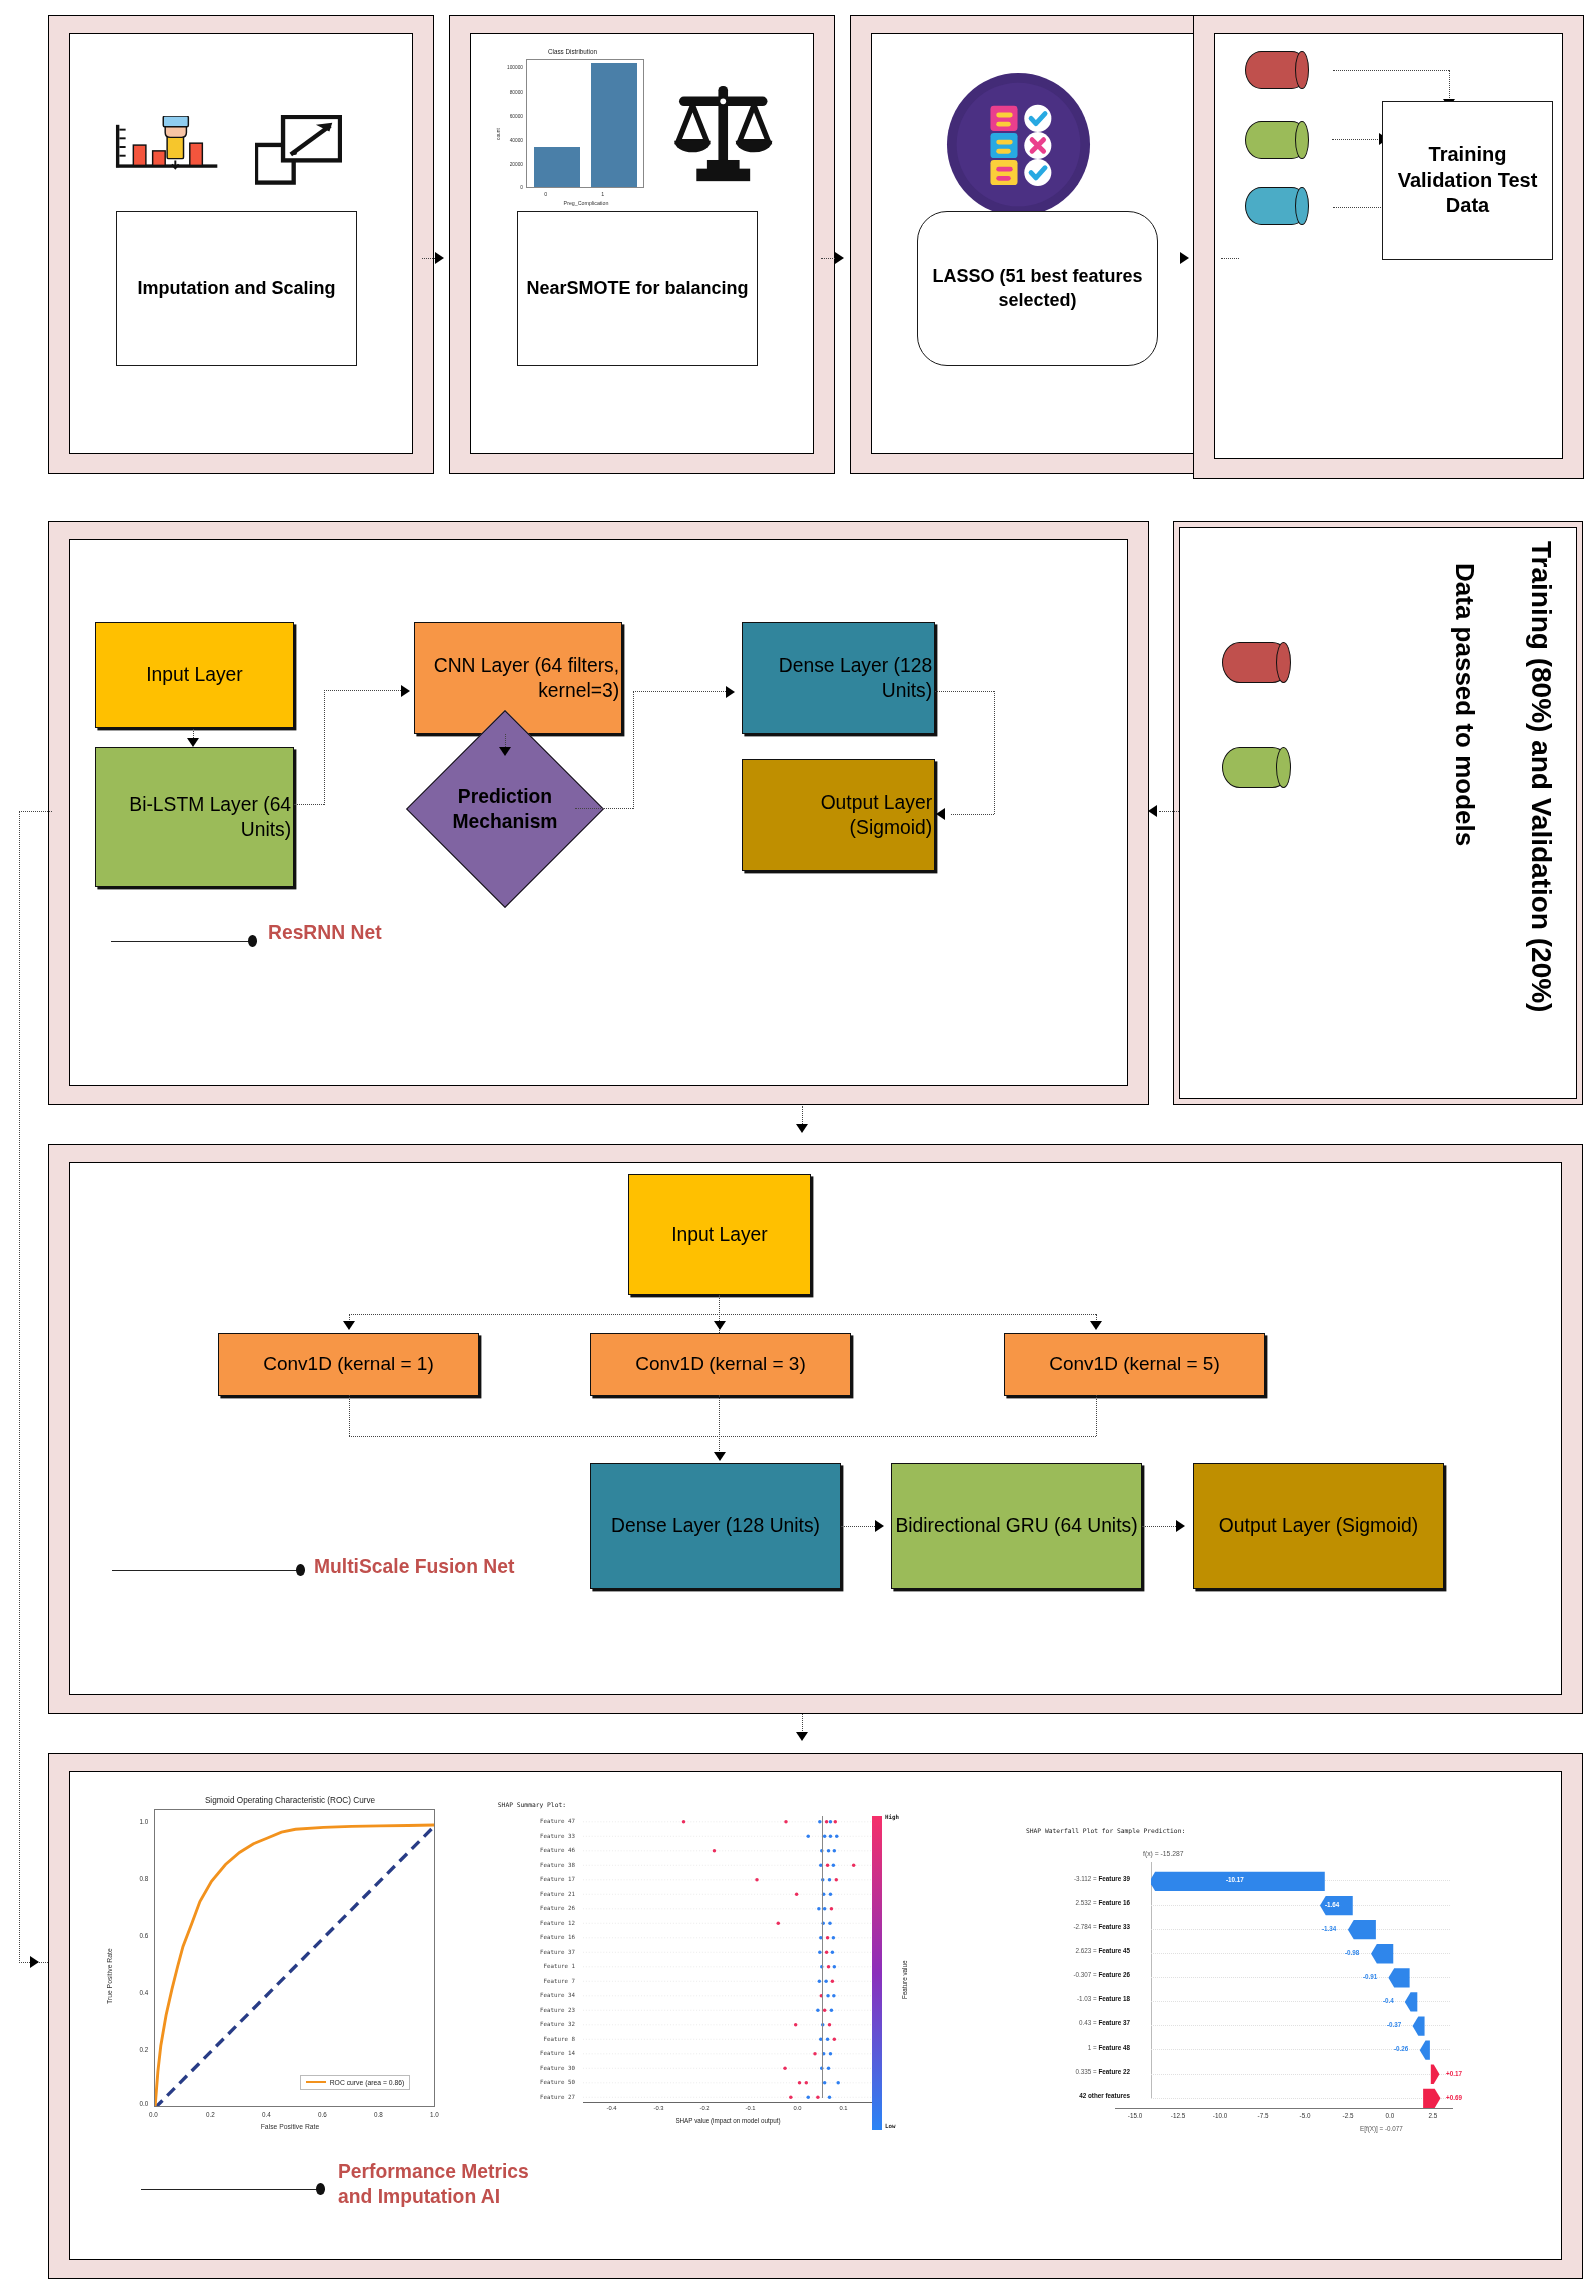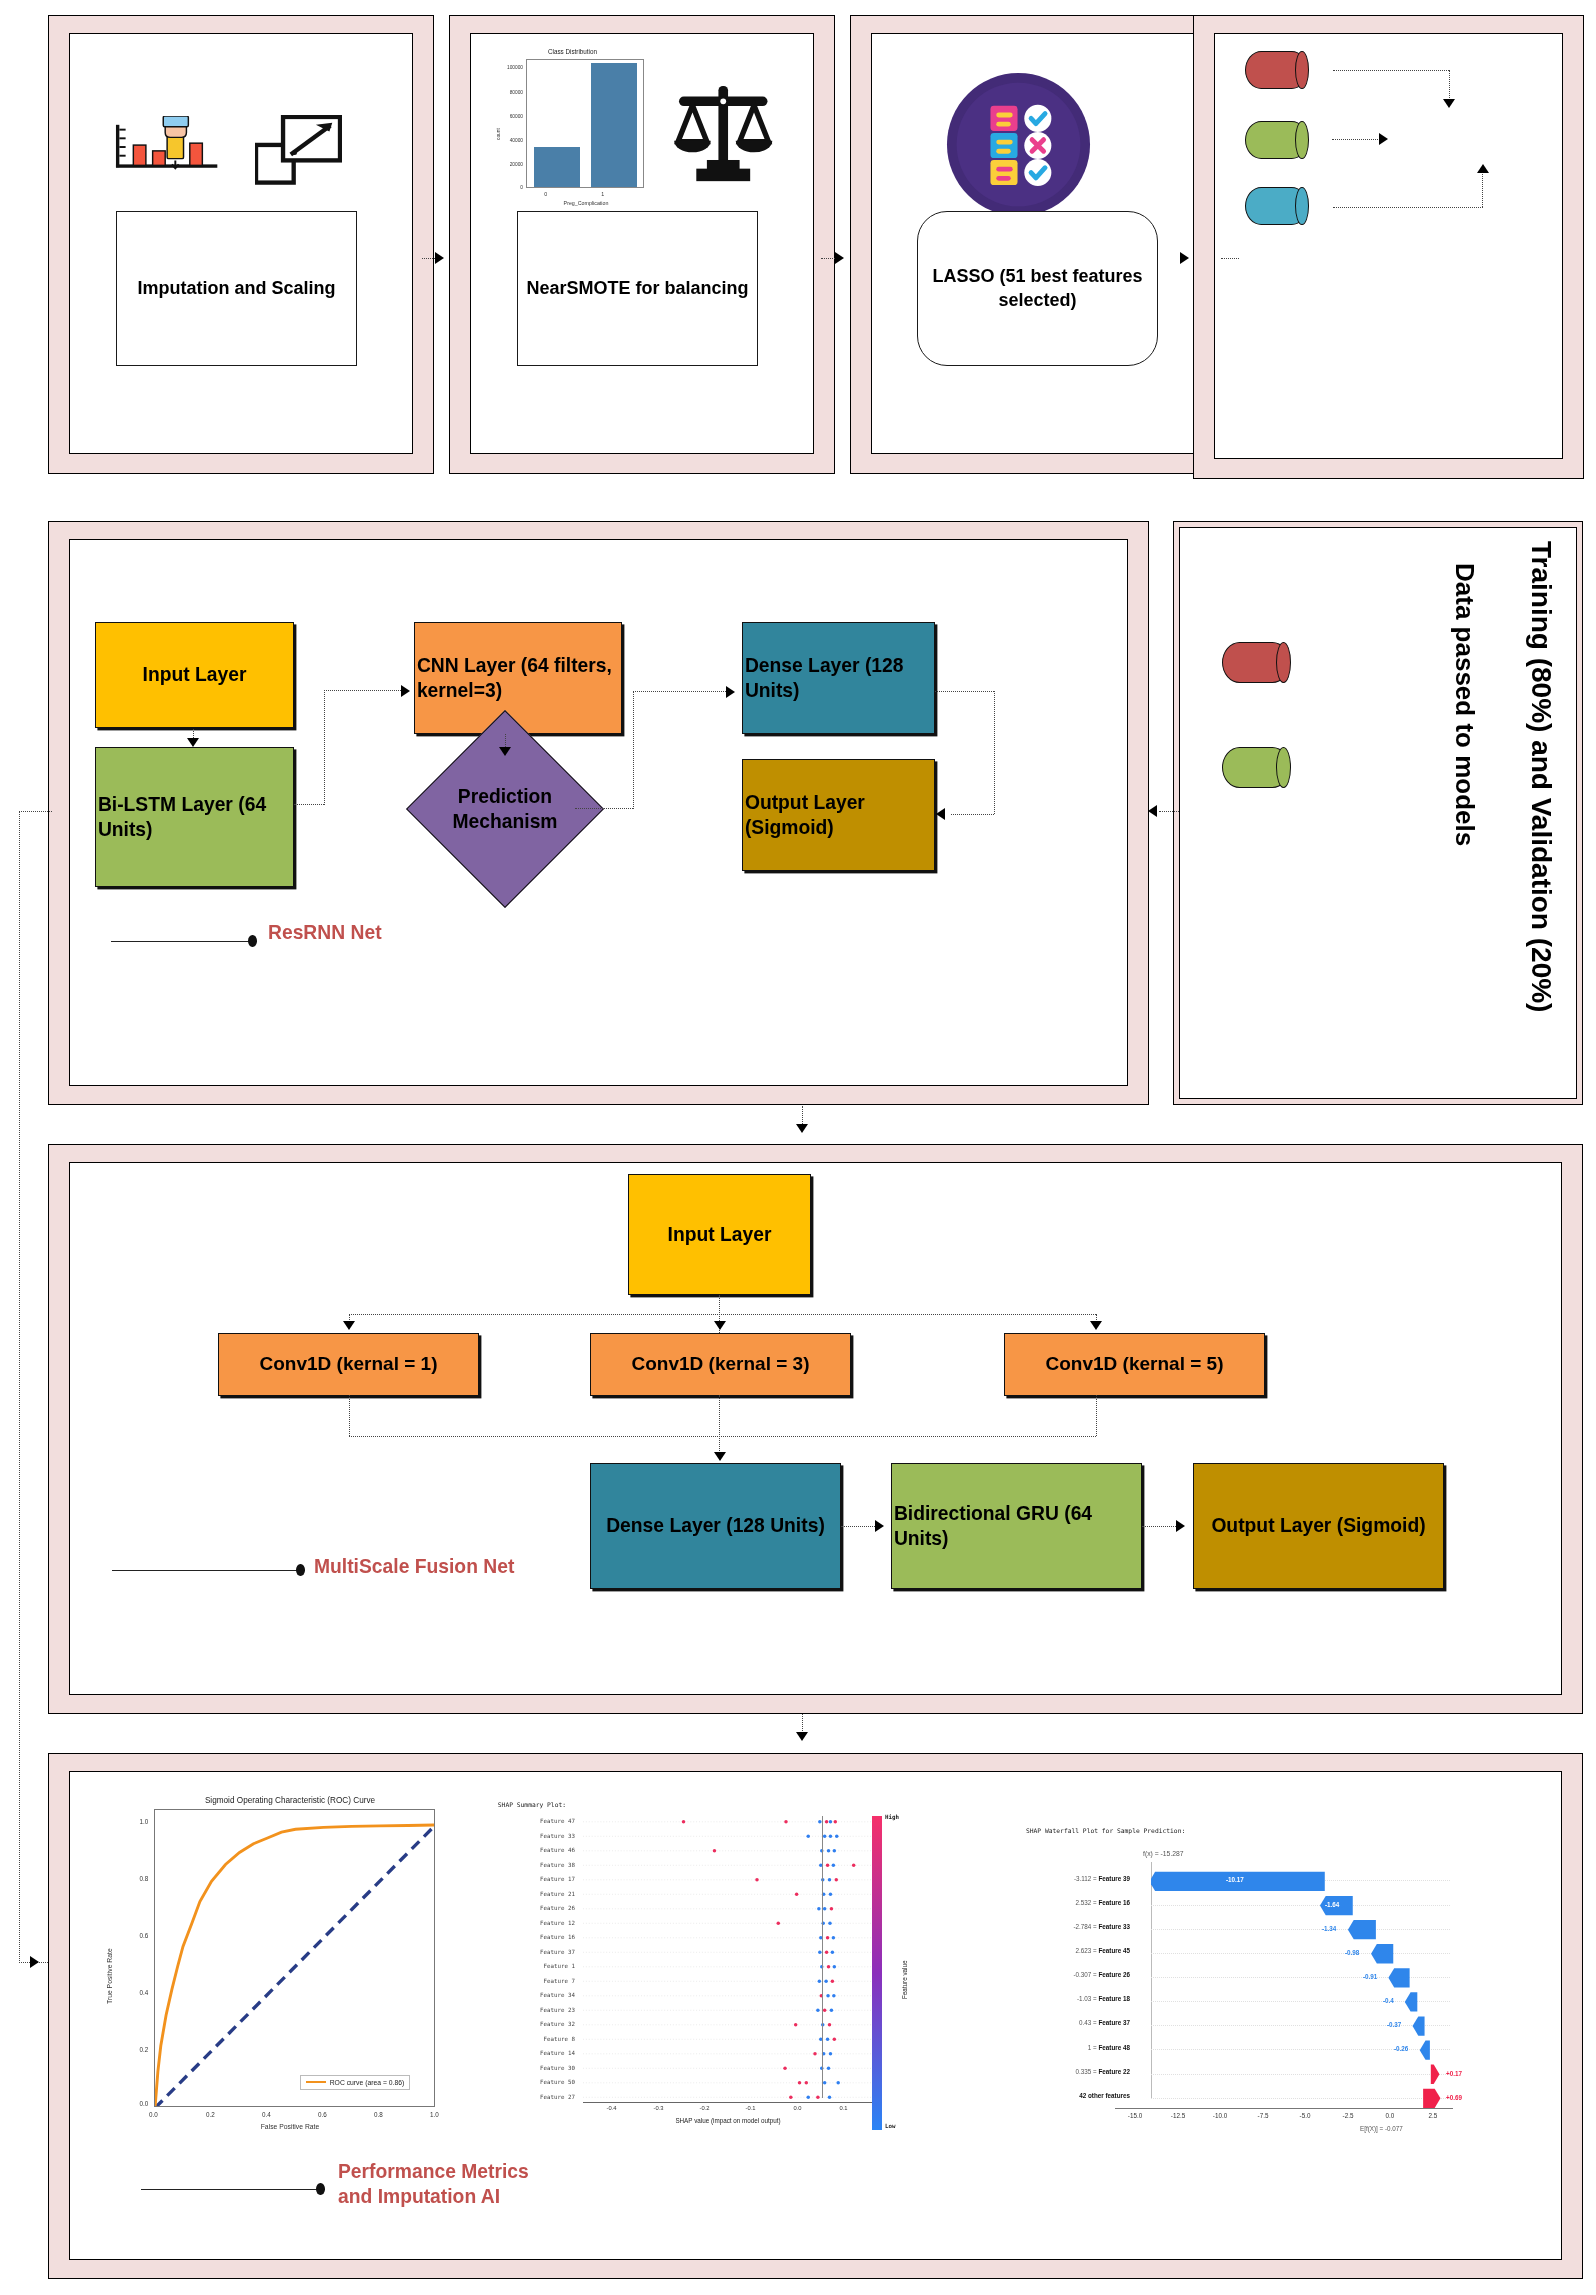--- a/index.html
+++ b/index.html
@@ -10,22 +10,22 @@
   .panel{position:absolute;background:#f2dedd;border:1.9px solid #000;box-sizing:border-box;}
   .panel-inner{position:absolute;background:#fff;border:1.9px solid #000;box-sizing:border-box;}
 
   
   .labelbox{position:absolute;border:1.4px solid #1a1a1a;background:#fff;box-sizing:border-box;
             display:flex;align-items:center;justify-content:center;text-align:center;
             font-weight:bold;color:#000;line-height:1.28;padding:2.9px;}
 
   
   .node{position:absolute;box-sizing:border-box;border:1.4px solid #111;
-        display:flex;align-items:center;justify-content:center;text-align:left;
-        font-weight:bold;color:#000;line-height:1.3;padding:1.9px;
+        display:flex;align-items:center;justify-content:center;text-align:right;
+        font-weight:normal;color:#000;line-height:1.3;padding:1.9px;
         box-shadow:2.9px 2.9px 0 rgba(0,0,0,0.0);}
   .node.shadow{box-shadow:2.4px 2.4px 0px #111;}
   .diamond{position:absolute;box-sizing:border-box;}
   .diamond .dshape{position:absolute;inset:0;background:#8064a2;border:1.4px solid #111;
         transform:rotate(45deg);}
   .diamond .dtext{position:absolute;inset:0;display:flex;align-items:center;justify-content:center;
         text-align:center;font-weight:bold;color:#000;line-height:1.3;z-index:2;}
 
   
   .hline{position:absolute;border-top:1px dotted #444;}
@@ -232,20 +232,21 @@
   </div>
 
   <div class="hline" style="left:1333px;top:70px;width:116px;"></div>
   <div class="vline" style="left:1449px;top:70px;height:32px;"></div>
   <div class="arrow-d" style="left:1443px;top:99px;"></div>
   <div class="hline" style="left:1332px;top:139px;width:48px;"></div>
   <div class="arrow-r" style="left:1379px;top:133px;"></div>
   <div class="hline" style="left:1333px;top:207px;width:150px;"></div>
   <div class="vline" style="left:1482px;top:174px;height:33px;"></div>
   <div class="arrow-u" style="left:1477px;top:164px;"></div>
+  <div class="labelbox" style="left:1382px;top:101px;width:171px;height:159px;font-size:20px;">Training Validation Test Data</div>
 
   <div class="hline" style="left:422px;top:258px;width:17.4px;"></div>
   <div class="arrow-r" style="left:435px;top:252px;"></div>
   <div class="hline" style="left:821px;top:258px;width:18.3px;"></div>
   <div class="arrow-r" style="left:835px;top:252px;"></div>
   <div class="hline" style="left:1221px;top:258px;width:18.3px;"></div>
   <div class="arrow-r" style="left:1180px;top:252px;"></div>
 
   <div class="panel" style="left:48px;top:521px;width:1101px;height:584px;">
     <div class="panel-inner" style="left:20px;top:17.4px;right:20px;bottom:18.3px;"></div>

